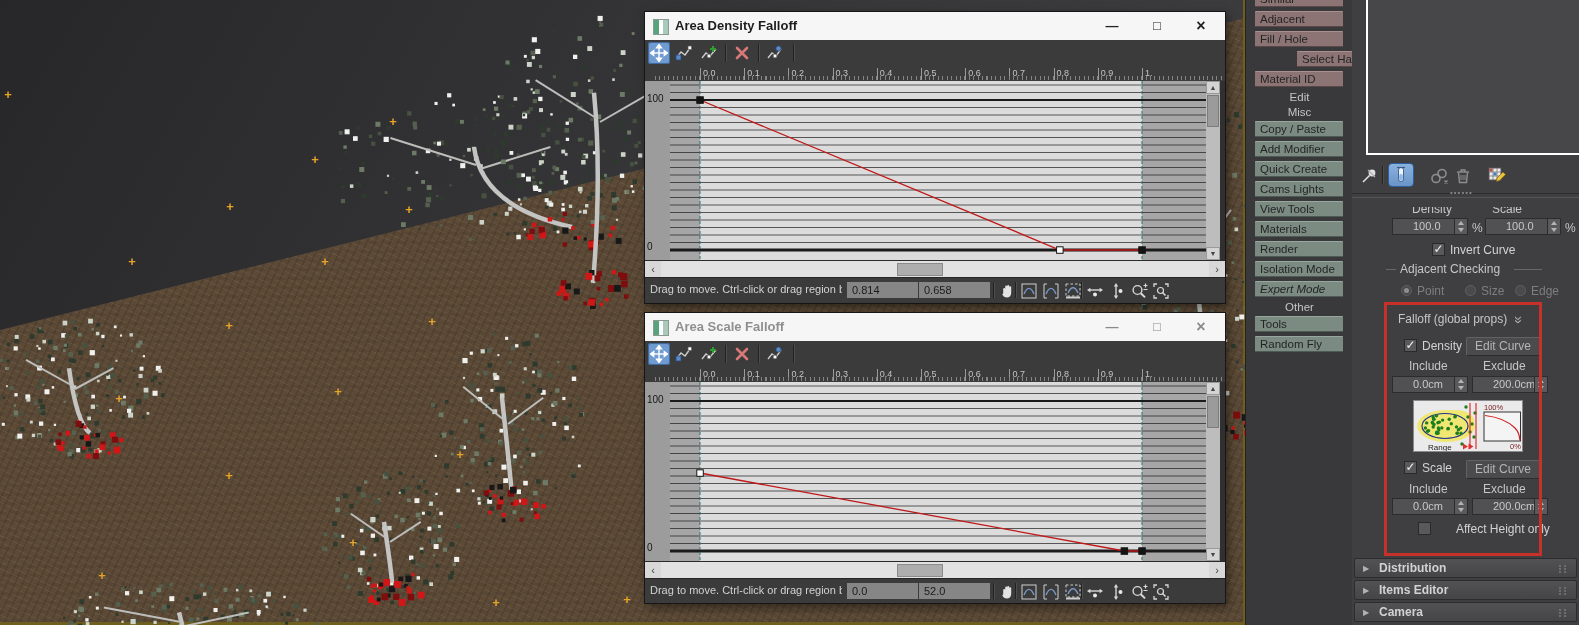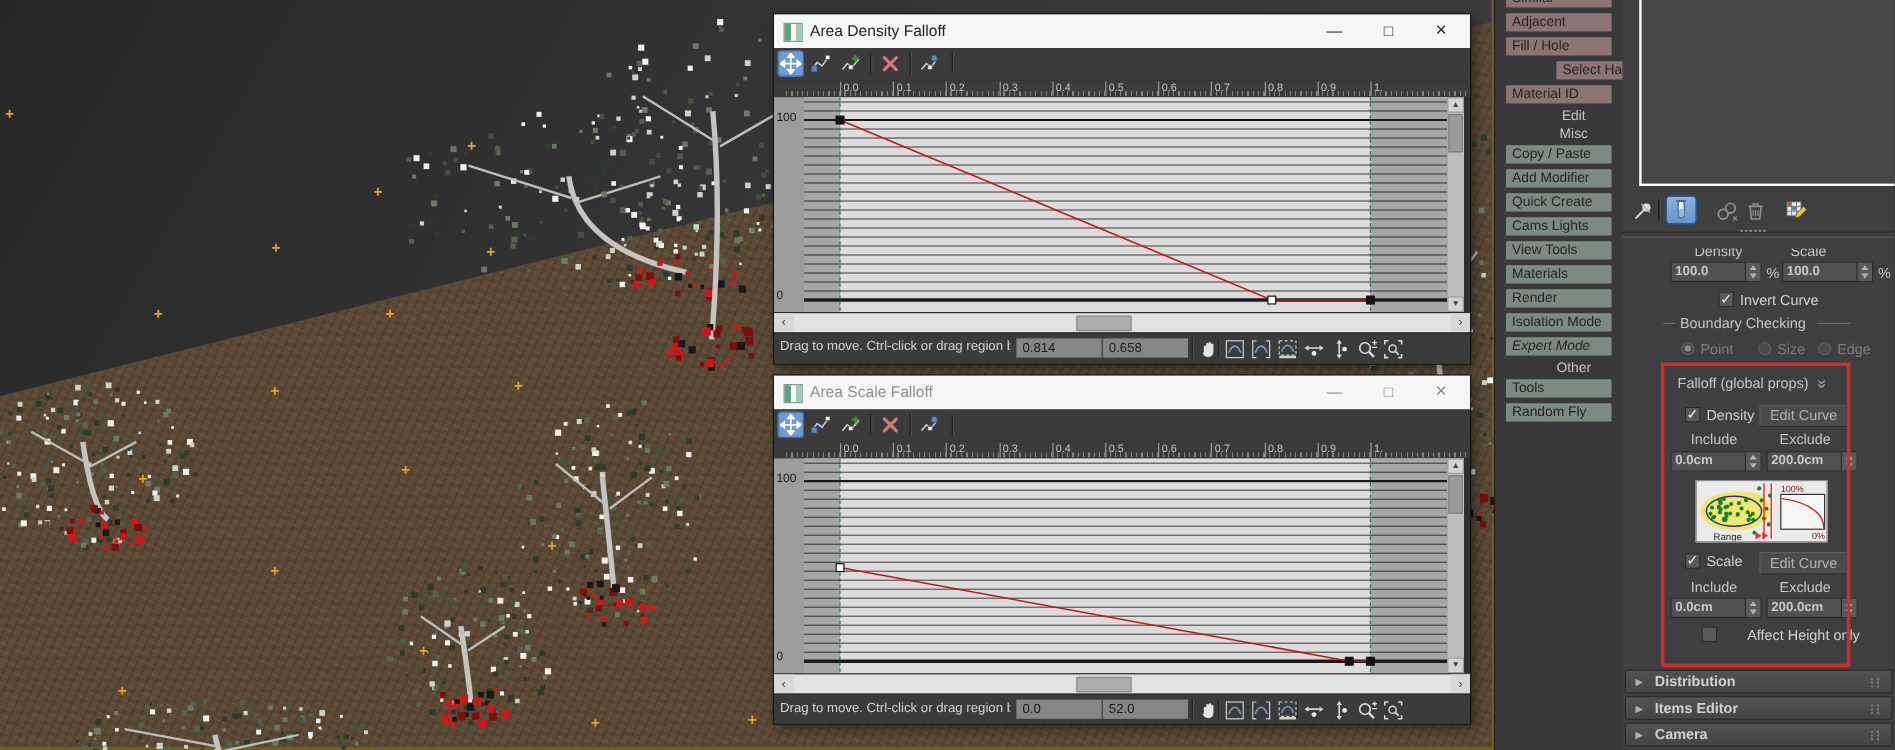--- a/index.html
+++ b/index.html
@@ -14,21 +14,21 @@
   #ground{position:absolute;left:0;top:0;right:0;bottom:0;background-color:#5c4a36;
     background-image:
       repeating-linear-gradient(115deg,rgba(0,0,0,.10) 0 2px,transparent 2px 7px),
       repeating-linear-gradient(25deg,rgba(255,255,255,.05) 0 1px,transparent 1px 6px),
       repeating-linear-gradient(0deg,rgba(0,0,0,.05) 0 3px,transparent 3px 9px);}
   #scene{position:absolute;left:0;top:0;}
 
   
   .cwindow{position:absolute;width:580px;background:#3b3b3b;
     box-shadow:0 0 0 1px #161616,3px 4px 10px rgba(0,0,0,.5);}
-  .titlebar{position:absolute;left:0;top:0;right:0;height:44px;background:#f6f6f6;}
+  .titlebar{position:absolute;left:0;top:0;right:0;height:44px;background:#f6f6f6;font-weight:bold;}
   .titlebar .appicon{position:absolute;left:8px;top:7px;width:14px;height:14px;
     border:1px solid #8a9a94;background:linear-gradient(90deg,#57a37c 0 34%,#ffffff 34% 66%,#a9c9bb 66%);}
   .titlebar .wtitle{position:absolute;left:30px;top:6px;font-size:13px;color:#1d1d1d;}
   .cwindow.inactive .wtitle{color:#8f8f8f;}
   .winbtn{position:absolute;top:0;width:34px;height:28px;text-align:center;line-height:27px;
     font-size:13px;color:#222;cursor:default;}
   .cwindow.inactive .winbtn{color:#8a8a8a;}
   .wtoolbar{position:absolute;left:0;top:28px;right:0;height:27px;background:#3b3b3b;
     border-bottom:1px solid #2d2d2d;}
   .ticon{position:absolute;top:2px;width:22px;height:22px;border-radius:3px;}
@@ -60,38 +60,38 @@
   .sicon svg{width:18px;height:18px;margin:1px;}
   .ssep{position:absolute;top:4px;width:1px;height:16px;background:#222;box-shadow:1px 0 0 #4e4e4e;}
 
   
   #btncol{position:absolute;left:1245px;top:0;width:107px;height:625px;background:#39393b;
     border-left:1px solid #232325;overflow:hidden;}
   .sbtn{position:absolute;left:9px;width:88px;height:16px;font-size:11.5px;color:#242424;
     line-height:15px;padding-left:5px;box-sizing:border-box;border-radius:1px;}
   .sbtn.select{background:#8c7474;border-top:1px solid #a89090;border-bottom:1px solid #5a4848;}
   .sbtn.tool{background:#7b8b82;border-top:1px solid #97a79e;border-bottom:1px solid #4e5a54;}
-  .colhdr{position:absolute;left:12px;width:107px;height:13px;text-align:center;font-size:11.5px;color:#c4c4c6;}
+  .colhdr{position:absolute;left:0;width:107px;height:13px;text-align:center;font-size:11.5px;color:#c4c4c6;}
 
   
   #rightpanel{position:absolute;left:1352px;top:0;width:227px;height:625px;background:#3f3f41;}
   #topbox{position:absolute;left:14px;top:0;width:213px;height:155px;background:#474749;
     border-left:2px solid #ffffff;border-bottom:2px solid #ffffff;box-sizing:border-box;}
   .pticon{position:absolute;width:22px;height:22px;}
   .pticon svg{width:20px;height:20px;margin:1px;}
   .bluebtn{position:absolute;width:26px;height:24px;background:linear-gradient(#8ab2e0,#6a94c8);
     border:1px solid #2f5e9e;border-radius:4px;box-sizing:border-box;}
   .bluebtn svg{width:20px;height:20px;margin:1px 2px;}
   #splitter{position:absolute;left:0;top:193px;width:227px;height:3px;border-top:1px solid #2c2c2e;border-bottom:1px solid #555557;}
   #splitdots{position:absolute;left:98px;top:190px;width:30px;height:5px;color:#8a8a8c;font-size:8px;letter-spacing:1px;line-height:5px;}
   .lbl{position:absolute;font-size:12px;color:#c6c6c8;white-space:nowrap;}
   .wlbl{position:absolute;font-size:12px;color:#d2d2d4;white-space:nowrap;}
   .clipped{clip-path:inset(5px 0 0 0);}
   .spin{position:absolute;height:17px;background:#515153;border:1px solid #2c2c2e;box-sizing:border-box;display:flex;}
-  .spinval{flex:1;font-size:11px;color:#c8c8ca;line-height:15px;padding-left:3px;white-space:nowrap;overflow:hidden;font-weight:bold;}
+  .spinval{flex:1;font-size:11px;color:#c8c8ca;line-height:15px;padding-left:20px;white-space:nowrap;overflow:hidden;}
   .spinbtns{width:12px;display:flex;flex-direction:column;background:#5a5a5c;border-left:1px solid #2c2c2e;}
   .spinbtn{flex:1;position:relative;}
   .spinbtn.up::after,.spinbtn.dn::after{content:"";position:absolute;left:2.5px;border-left:3.5px solid transparent;border-right:3.5px solid transparent;}
   .spinbtn.up::after{top:2px;border-bottom:4px solid #b4b4b6;}
   .spinbtn.dn::after{bottom:2px;border-top:4px solid #b4b4b6;}
   .cb{position:absolute;width:13px;height:13px;background:#59595b;border:1px solid #2a2a2c;
     box-sizing:border-box;color:#efefef;font-size:12px;line-height:11px;text-align:center;}
   .radio{position:absolute;width:11px;height:11px;border-radius:50%;background:#4a4a4c;border:1px solid #606062;box-sizing:border-box;}
   .radio.on::after{content:"";position:absolute;left:2px;top:2px;width:5px;height:5px;border-radius:50%;background:#8e8e90;}
   .dimlbl{position:absolute;font-size:12px;color:#7e7e80;white-space:nowrap;}
@@ -1777,21 +1777,21 @@
           <div class="spinbtn up"></div>
           <div class="spinbtn dn"></div>
         </div>
     </div>
     <span class="lbl" style="left:213px;top:221px;">%</span>
 
     <div class="cb" style="left:80px;top:243px;">✓</div>
     <span class="wlbl" style="left:98px;top:243px;">Invert Curve</span>
 
     <div class="gline" style="left:34px;top:269px;width:10px;"></div>
-    <span class="lbl" style="left:48px;top:262px;">Boundary Checking</span>
+    <span class="lbl" style="left:48px;top:262px;">Adjacent Checking</span>
     <div class="gline" style="left:162px;top:269px;width:28px;"></div>
 
     <div class="radio on" style="left:49px;top:285px;"></div>
     <span class="dimlbl" style="left:65px;top:284px;">Point</span>
     <div class="radio" style="left:113px;top:285px;"></div>
     <span class="dimlbl" style="left:129px;top:284px;">Size</span>
     <div class="radio" style="left:163px;top:285px;"></div>
     <span class="dimlbl" style="left:179px;top:284px;">Edge</span>
 
     <span class="lbl" style="left:46px;top:312px;">Falloff (global props)</span>

